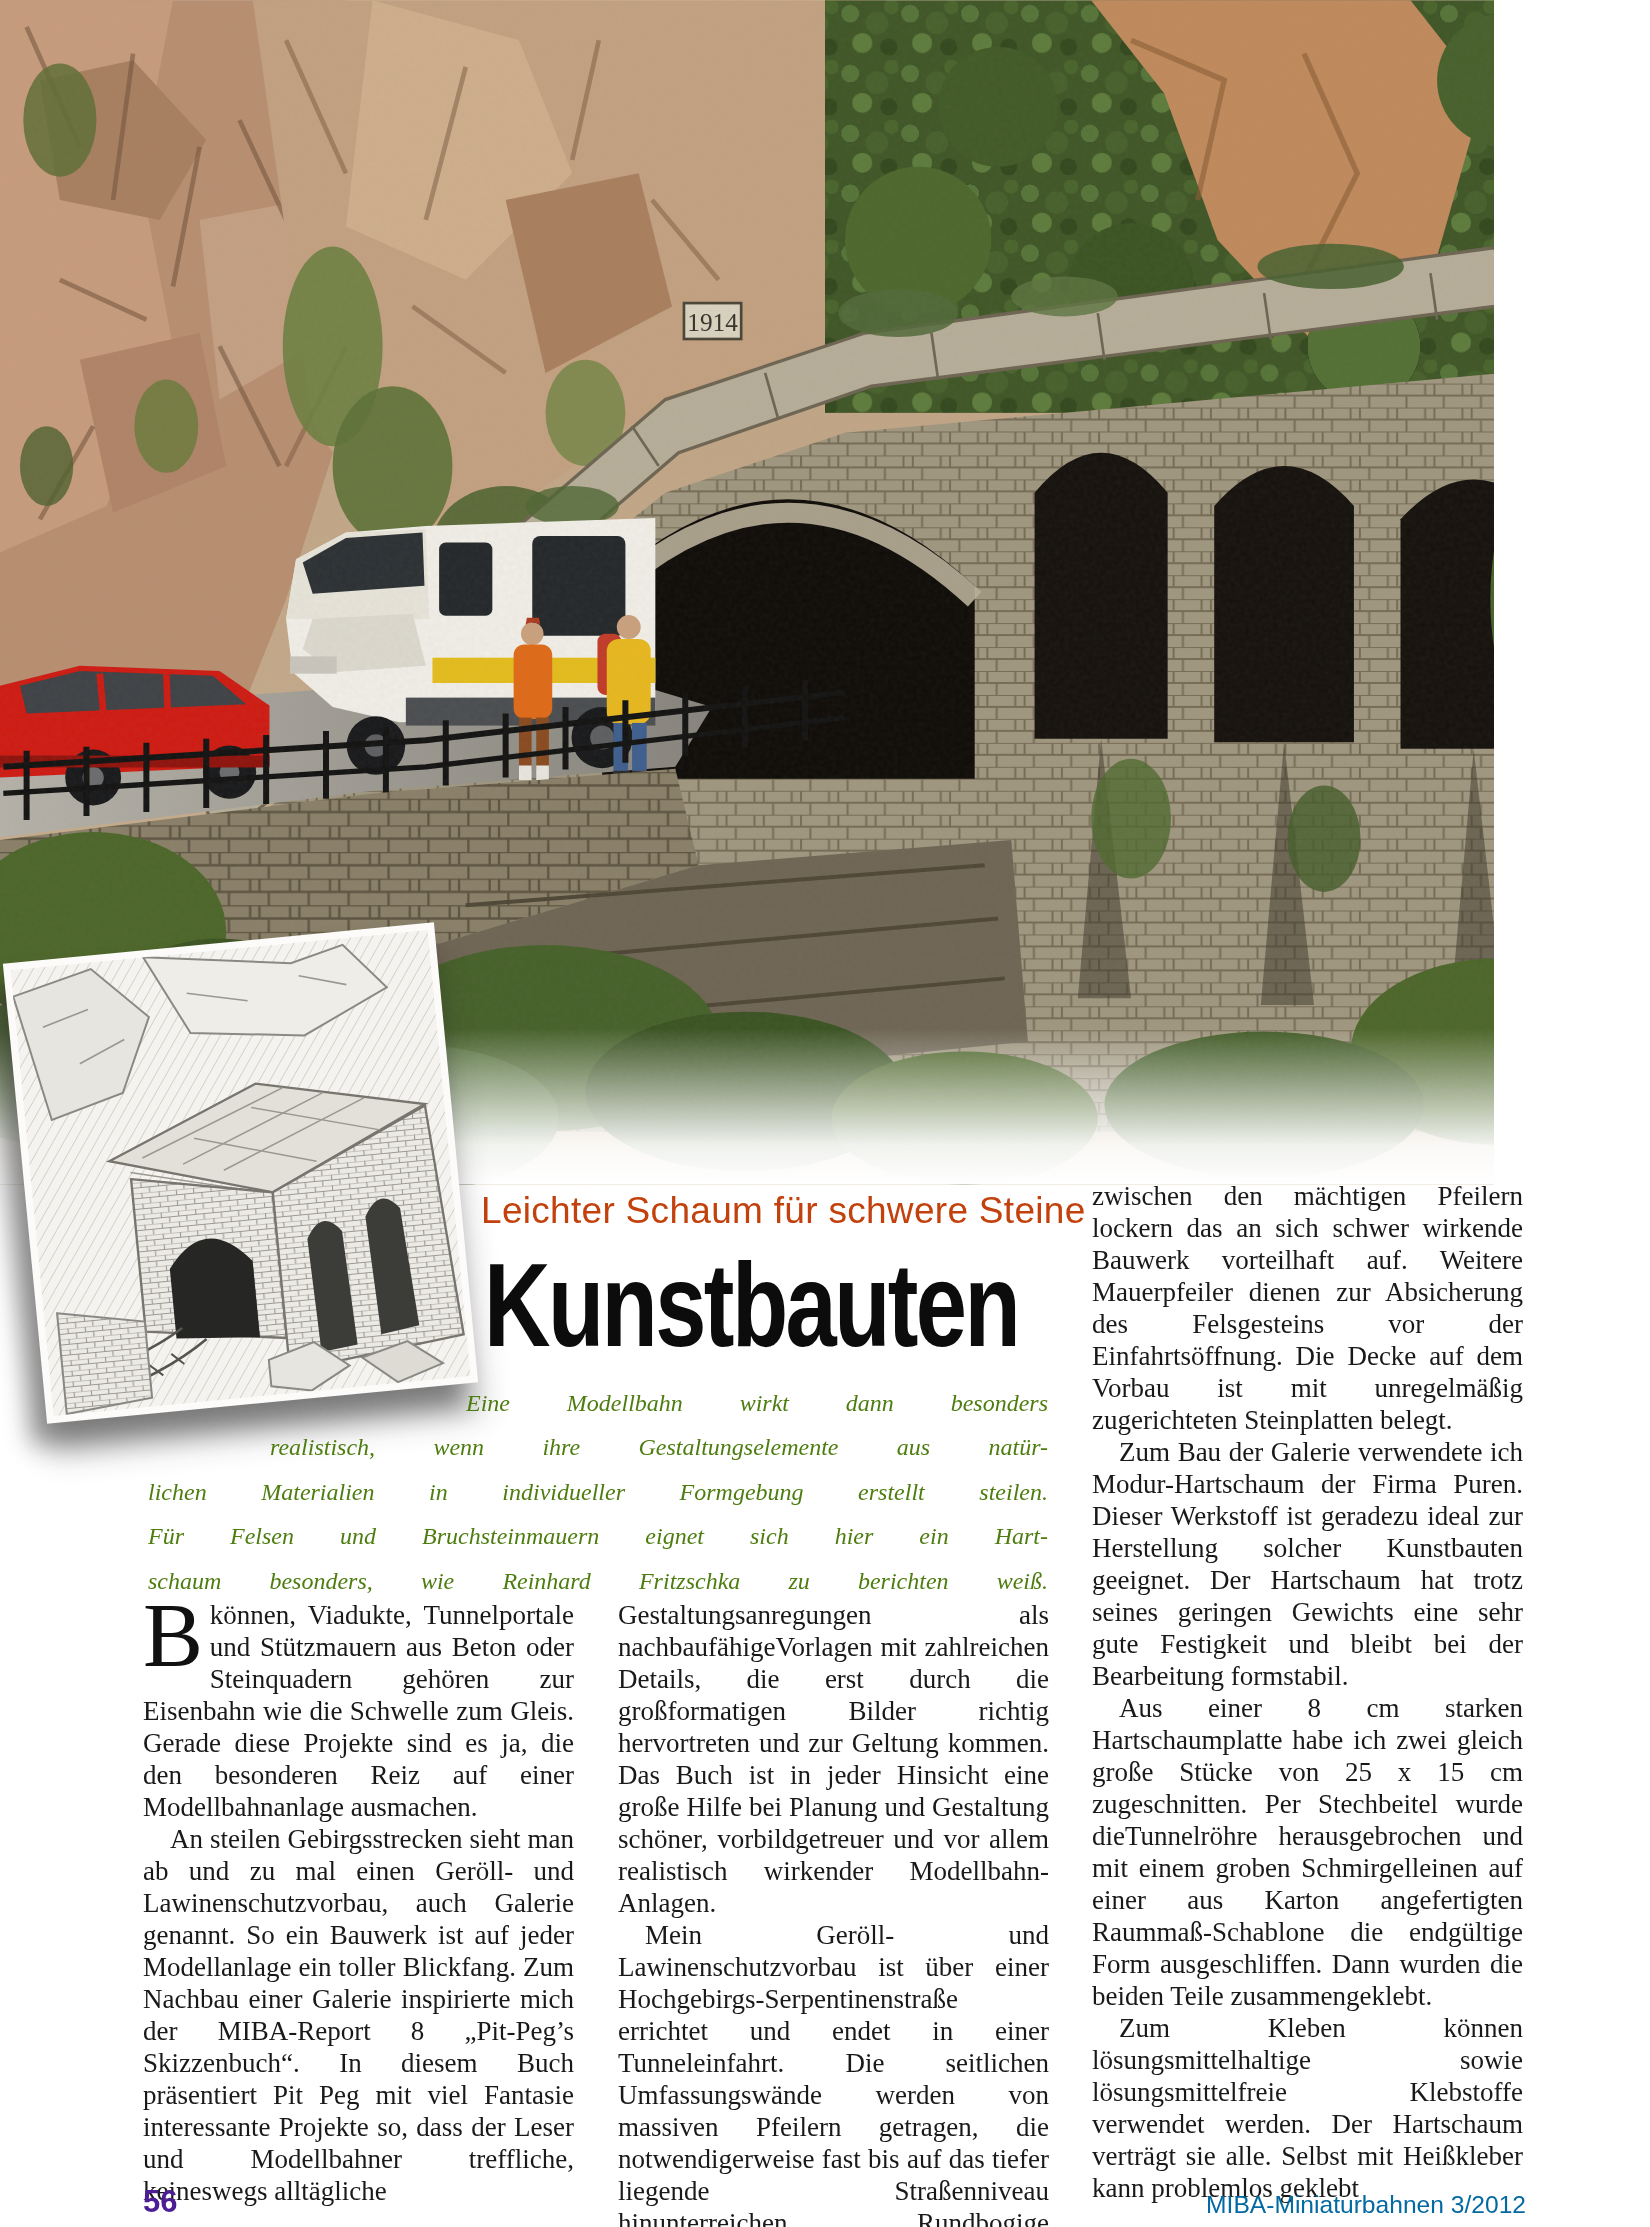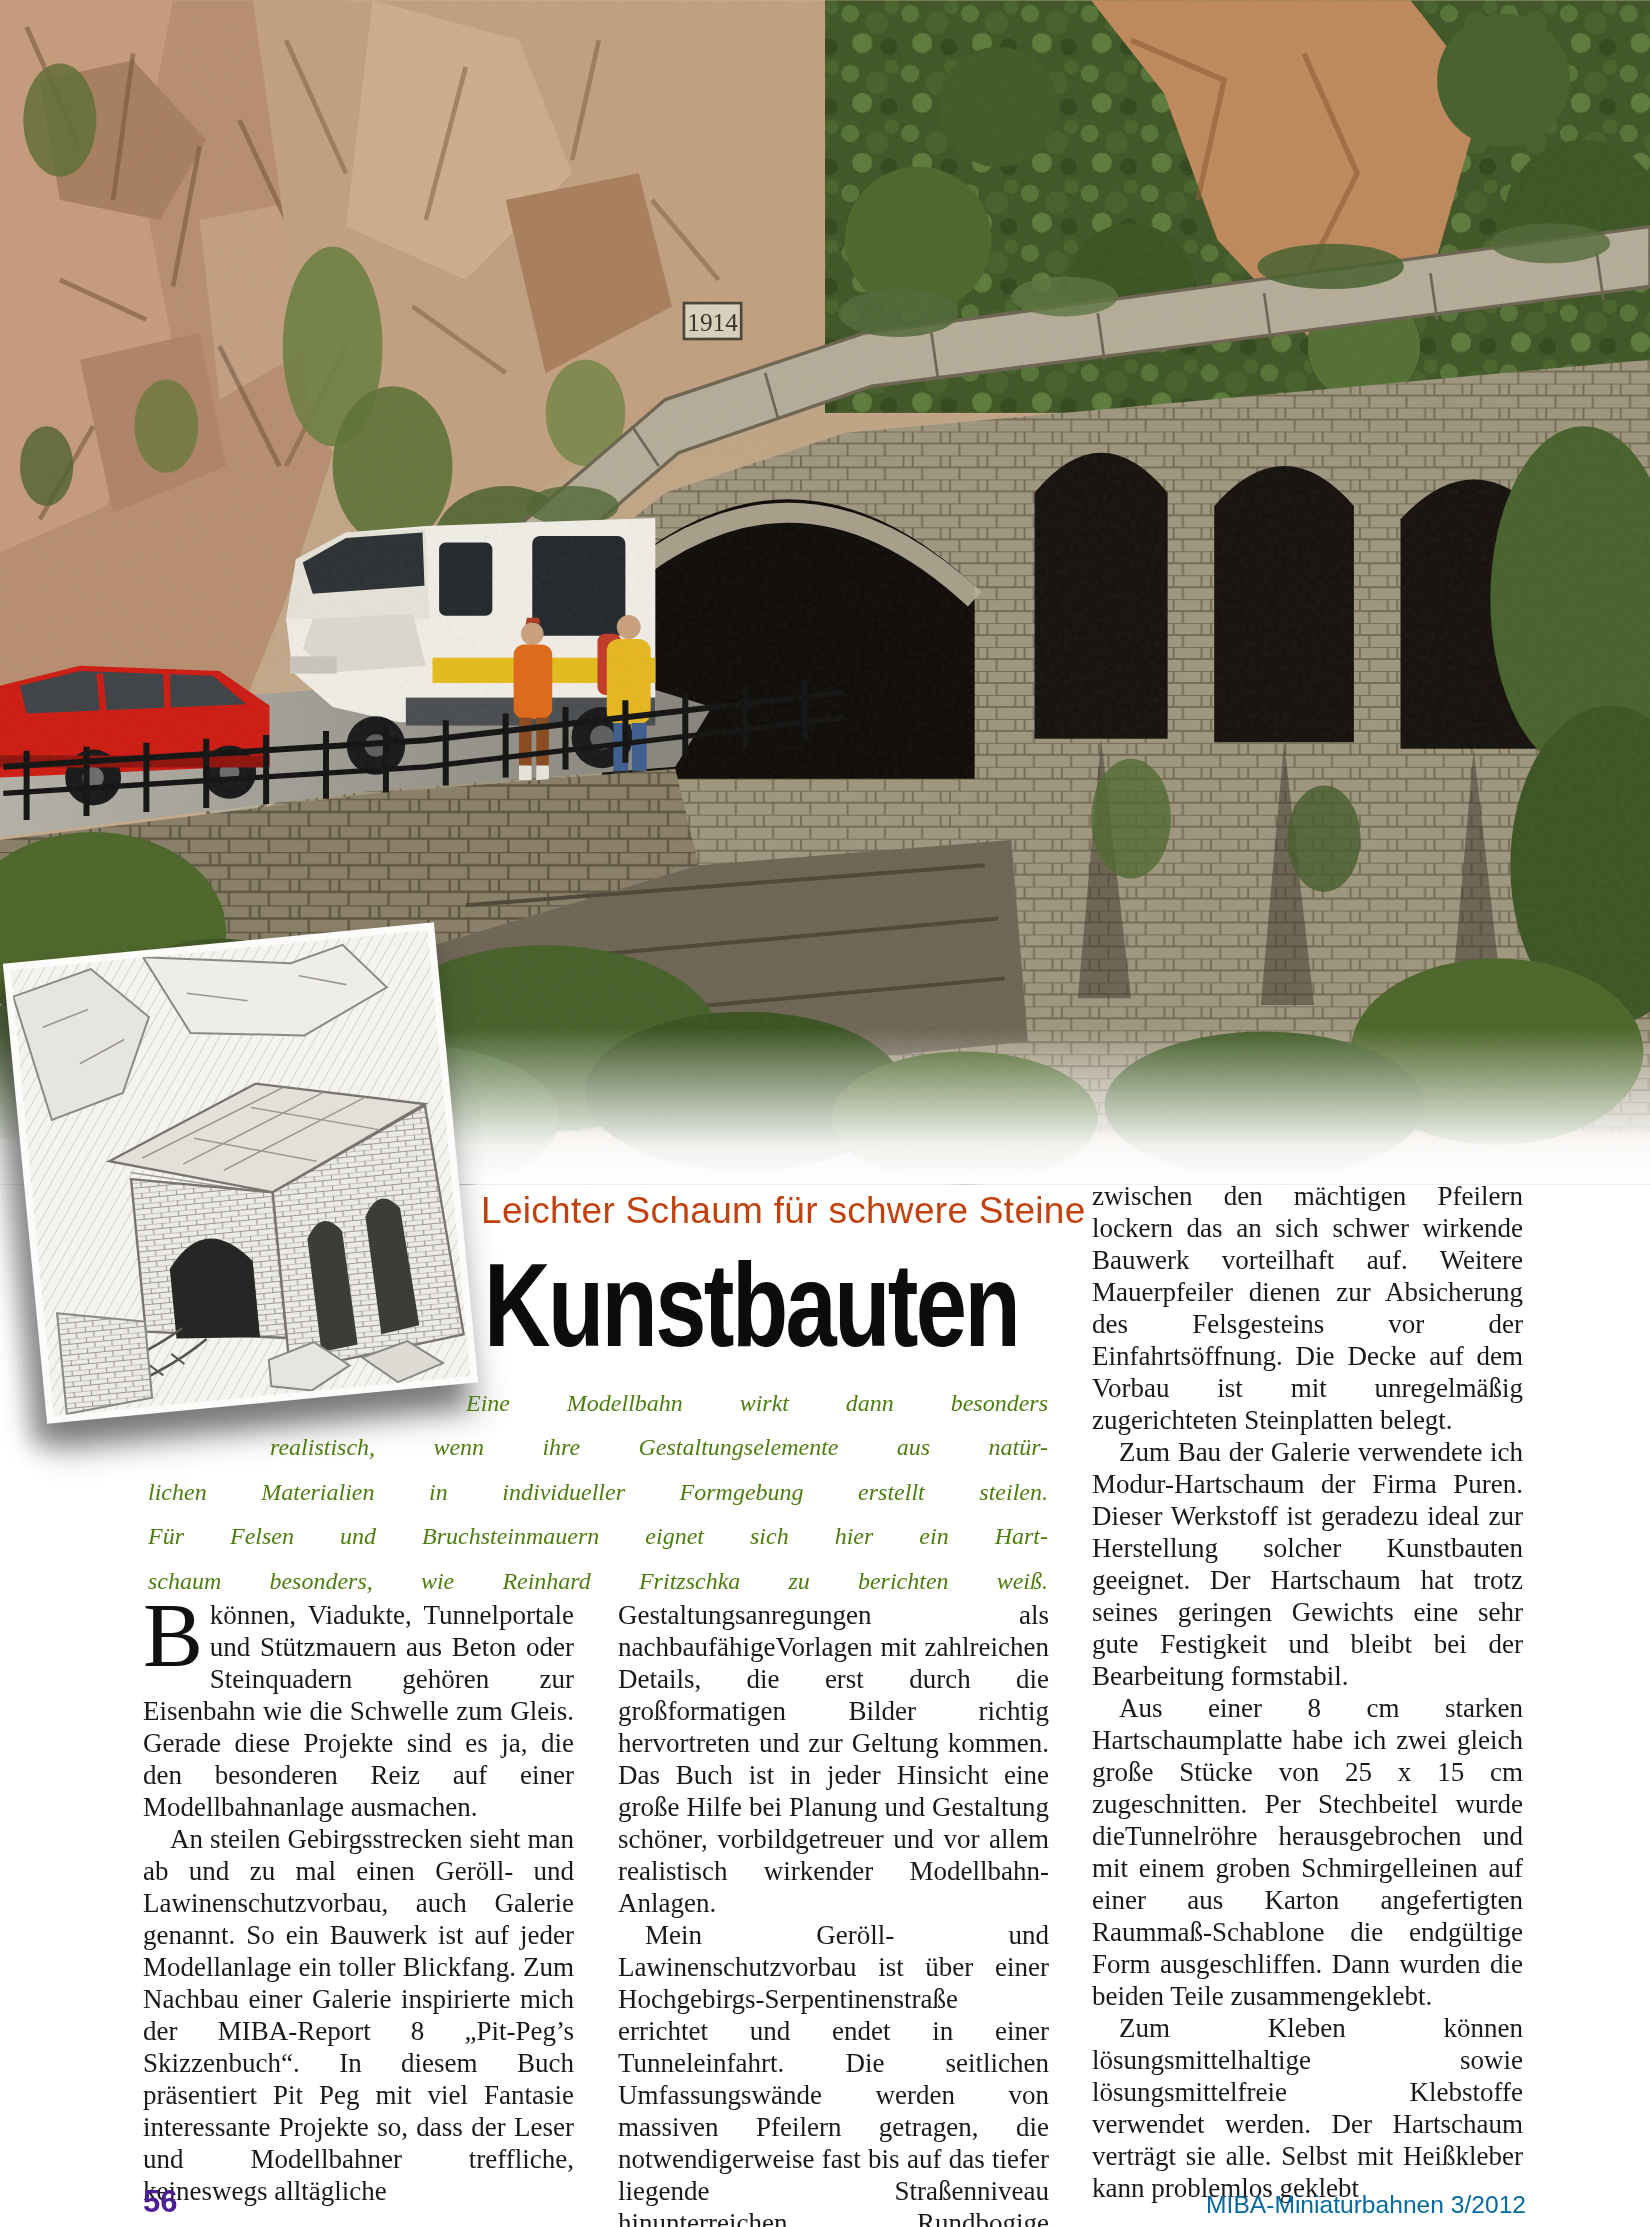--- a/index.html
+++ b/index.html
@@ -1,19 +1,19 @@
 <!DOCTYPE html>
 <html lang="de" style="font-size:10.6px"><head>
 <meta charset="utf-8">
 <style>
   html,body{margin:0;padding:0;background:#ffffff;}
   body{width:1650px;height:2227px;position:relative;font-family:"Liberation Serif",serif;color:#1b1b1b;overflow:hidden;}
 
   
-  .photo{position:absolute;left:0;top:0;width:1650px;height:1185px;overflow:hidden;}
+  .photo{position:absolute;left:0;top:0;width:1494px;height:1185px;overflow:hidden;}
   .photo svg{display:block;}
 
   
   .sketch{position:absolute;left:24px;top:942px;width:433px;height:462px;
           transform:rotate(-5.5deg);transform-origin:50% 50%;
           background:#fcfbf9;padding:6.7px;box-sizing:border-box;
           box-shadow:-17.3px 20px 25px rgba(40,40,40,.45), 0 31px 31px rgba(40,40,40,.30);
           z-index:6;}
   .sketch svg{display:block;width:100%;height:100%;}
 

